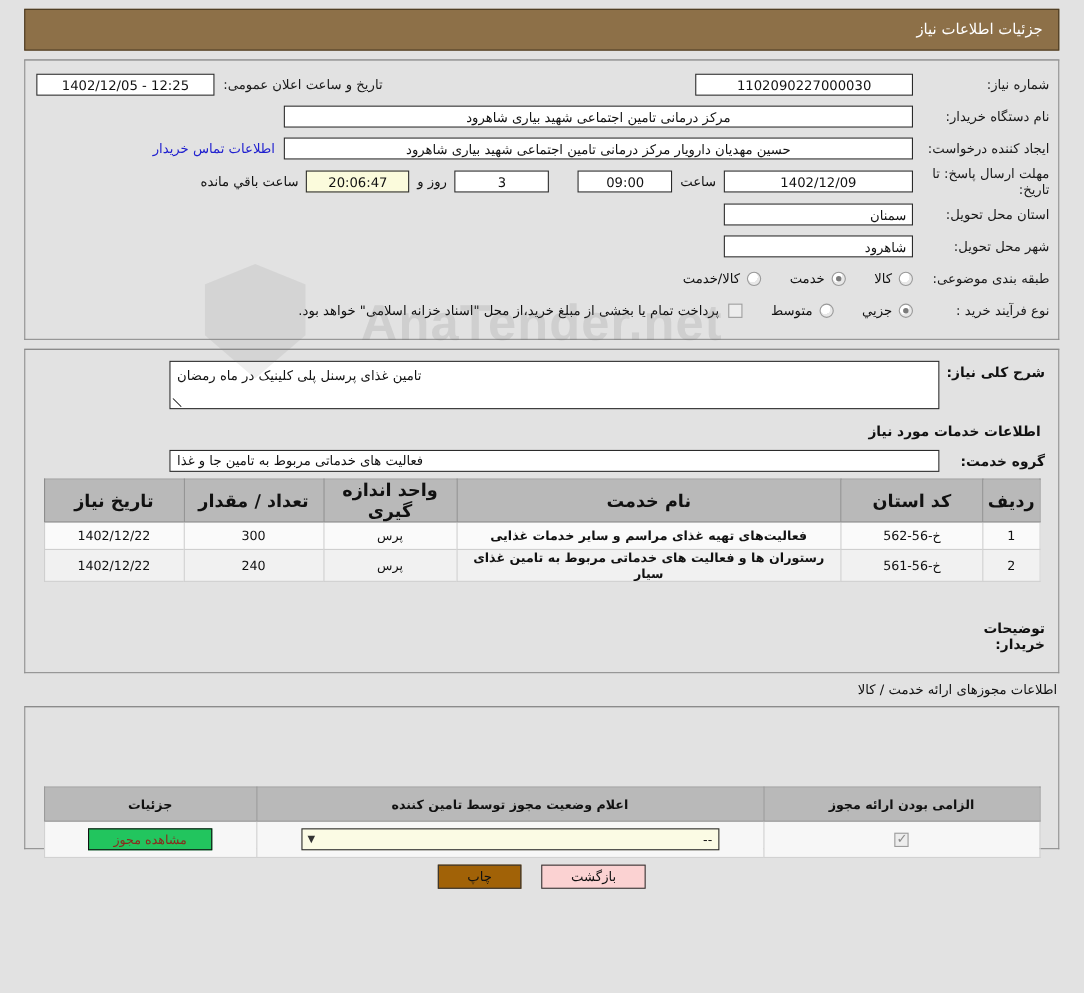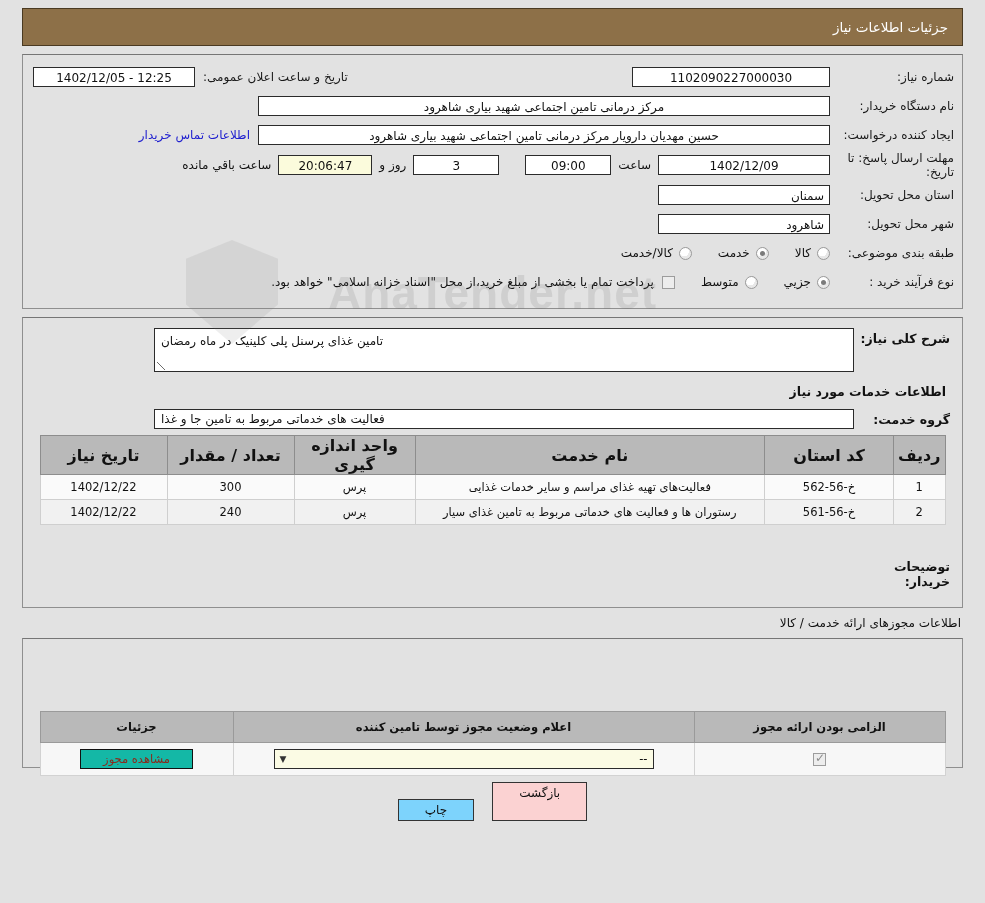--- a/index.html
+++ b/index.html
@@ -193,21 +193,21 @@
   }
   table.grid td {
     border: 1px solid #cfcfcf;
     height: 24px;
     text-align: center;
     padding: 0 6px;
     color: #111;
     background: #fafafa;
   }
   table.grid tr.alt td { background: #f1f1f1; }
-  table.grid td.nm { text-align: center; }
+  table.grid td.nm { text-align: center; font-weight: bold; }
 
   
   .permit-title {
     margin: 8px 24px 0 0;
     font-size: 12px;
     text-align: right;
     color: #111;
   }
   .permit-panel { height: 130px; }
   table.permits {
@@ -240,21 +240,21 @@
     border: 1px solid #2b2b2b;
     font-size: 11.5px;
     padding: 0 5px;
     box-sizing: border-box;
     direction: rtl;
     cursor: pointer;
   }
   .selectbox .caret { font-size: 9px; color: #333; }
   .viewbtn {
     display: inline-block;
-    background: #14b8a6;
+    background: #22c55e;
     border: 1px solid #111;
     color: #8a2b1e;
     font-size: 11.5px;
     padding: 2px 22px;
     cursor: pointer;
   }
 
   
   .footer {
     margin-top: 14px;
@@ -263,21 +263,21 @@
     gap: 18px;
   }
   .btn {
     border: 1px solid #333;
     font-size: 12px;
     padding: 3px 26px;
     cursor: pointer;
     color: #111;
   }
   .btn.back { background: #fbd2d2; }
-  .btn.print { background: #7dd3fc; margin-top: 17px; }
+  .btn.print { background: #a16207; }
 
   
   .wm {
     position: absolute;
     left: 0; top: 0; right: 0; bottom: 0;
     pointer-events: none;
     z-index: 5;
   }
   .wm .wmtext {
     position: absolute;

